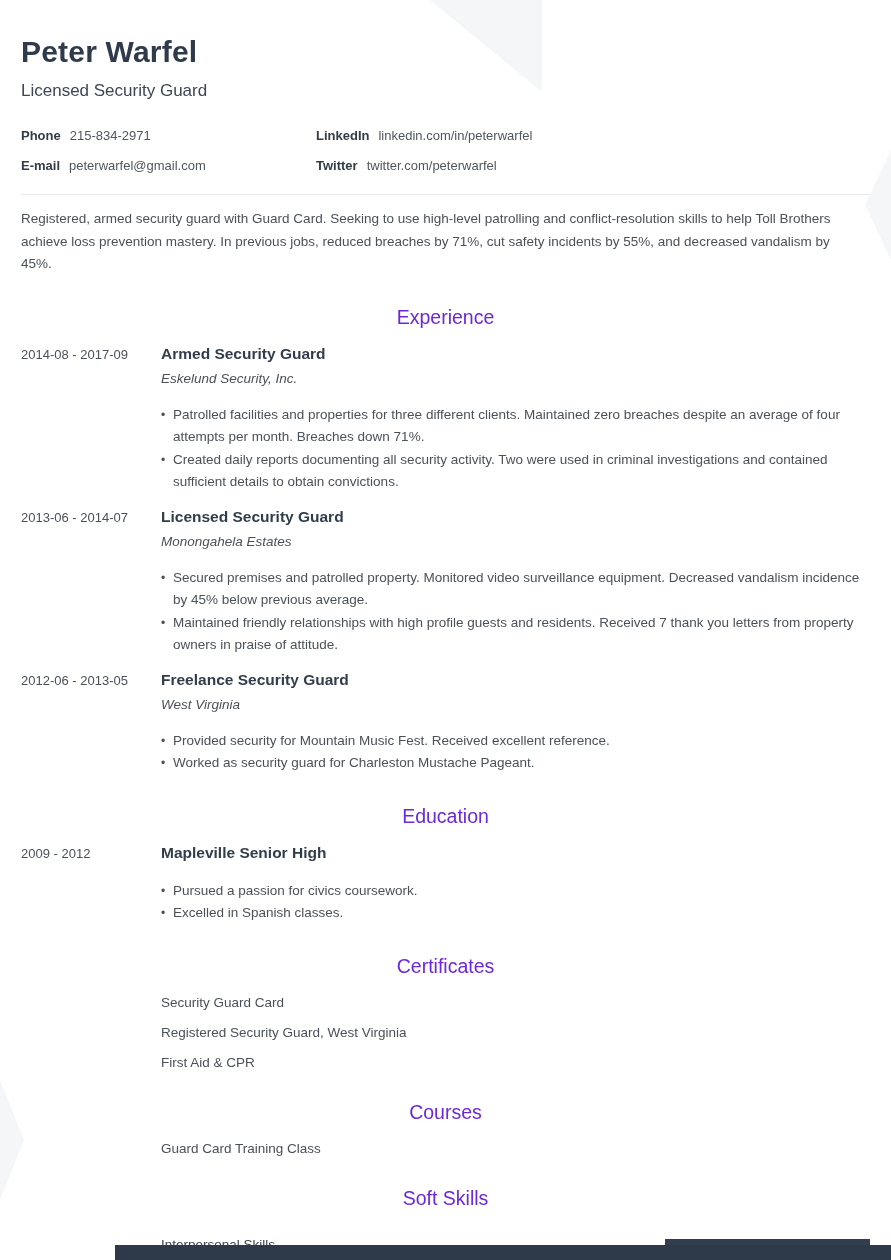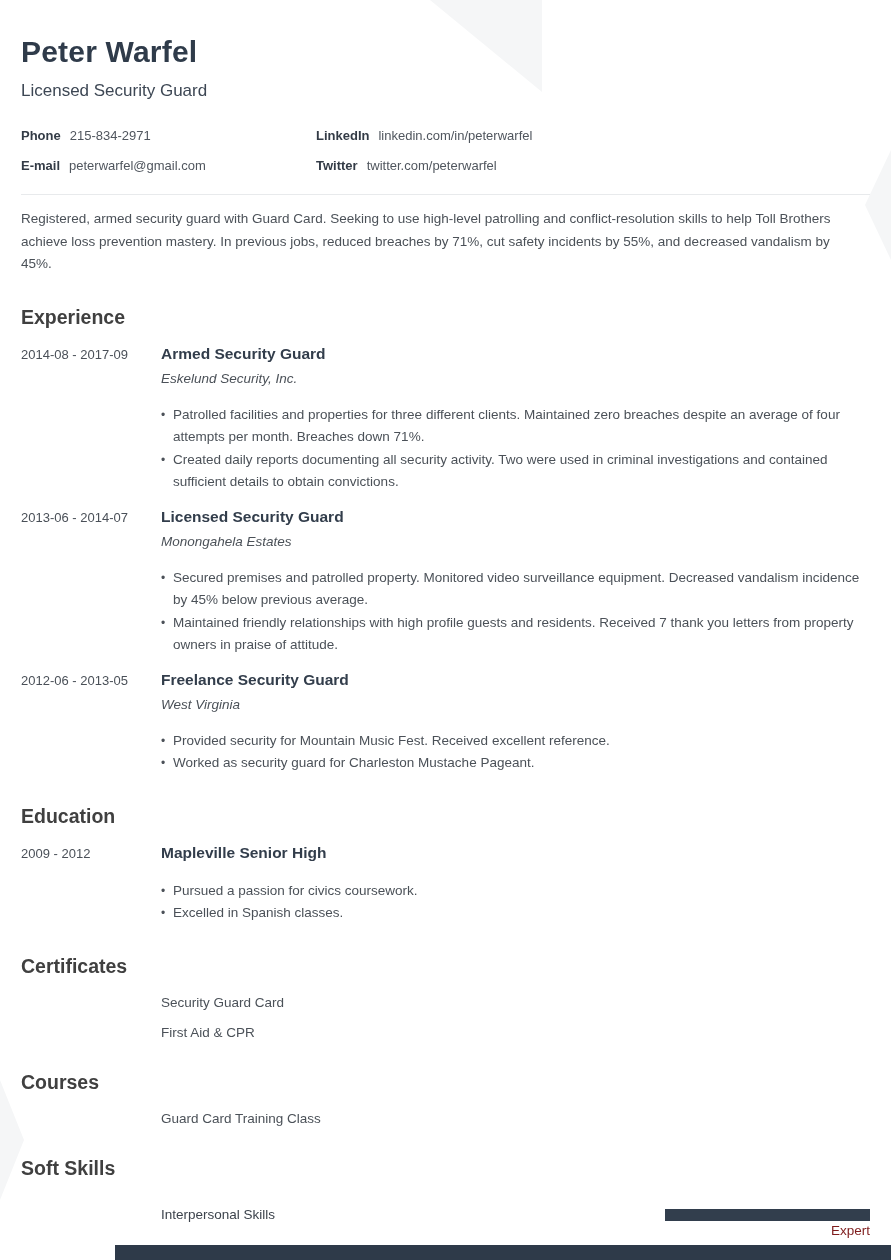--- a/index.html
+++ b/index.html
@@ -20,21 +20,21 @@
   .subtitle { margin-top:11px; font-size:17px; line-height:20px; color:#3d4754; font-weight:400; }
 
   .contact-grid { margin-top:27px; display:grid; grid-template-columns:295px 1fr; row-gap:15px; }
   .contact-item { font-size:13px; line-height:15px; color:#50565e; }
   .clabel { font-weight:bold; color:#333b46; margin-right:9px; }
 
   .divider { margin-top:21px; height:1px; background:#e8eaec; }
 
   .summary { margin-top:13px; font-size:13.5px; line-height:22.5px; color:#4b5158; width:810px; }
 
-  h2.section { margin-top:29px; font-size:19.5px; line-height:24px; font-weight:bold; color:#404040; }
+  h2.section { margin-top:29px; font-size:19.5px; line-height:24px; font-weight:normal; color:#6d28d9;text-align:center; }
 
   .entry { display:grid; grid-template-columns:140px 1fr; margin-top:15px; }
   .entry + .entry { margin-top:13px; }
   .dates { font-size:13px; line-height:20px; color:#4a5058; padding-top:1px; }
   .etitle { font-size:15.5px; line-height:20px; font-weight:bold; color:#323d4b; }
   .company { margin-top:6px; font-size:13.5px; line-height:17px; font-style:italic; color:#4b5158; }
   ul.bullets { margin-top:17px; list-style:none; }
   ul.bullets li { position:relative; padding-left:12px; font-size:13.5px; line-height:22.5px; color:#4b5158; }
   ul.bullets li::before { content:"•"; position:absolute; left:0; top:0; font-size:12px; color:#4b5158; }
 
@@ -134,20 +134,21 @@
         </ul>
       </div>
     </div>
 
     <h2 class="section">Certificates</h2>
 
     <div class="entry">
       <div class="dates"></div>
       <div class="plain-items">
         <div class="plain-item">Security Guard Card</div>
+        <div class="plain-item">Registered Security Guard, West Virginia</div>
         <div class="plain-item">First Aid &amp; CPR</div>
       </div>
     </div>
 
     <h2 class="section">Courses</h2>
 
     <div class="entry">
       <div class="dates"></div>
       <div class="plain-items">
         <div class="plain-item">Guard Card Training Class</div>

